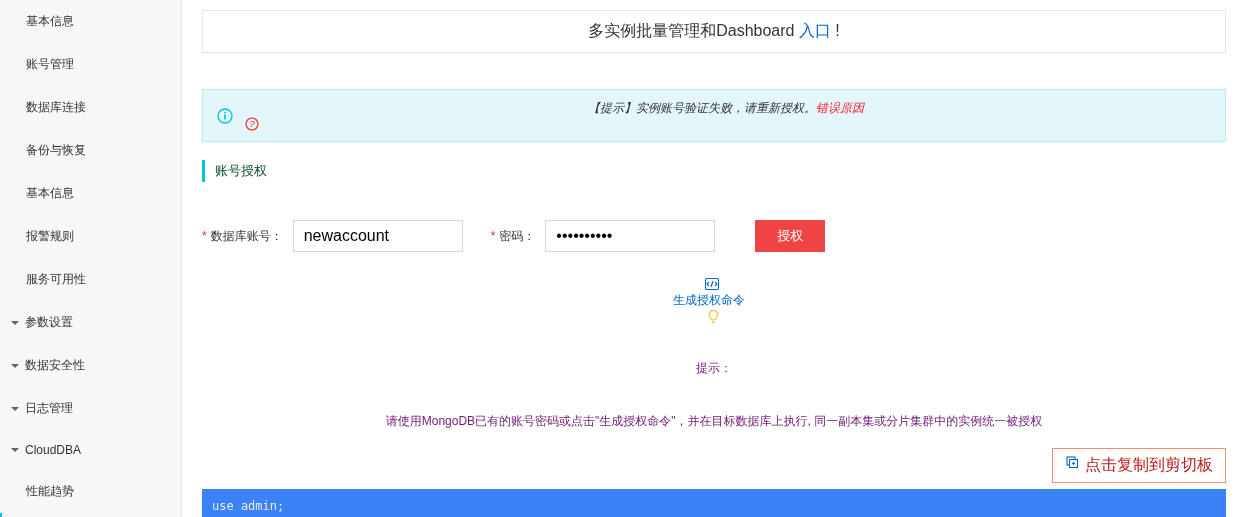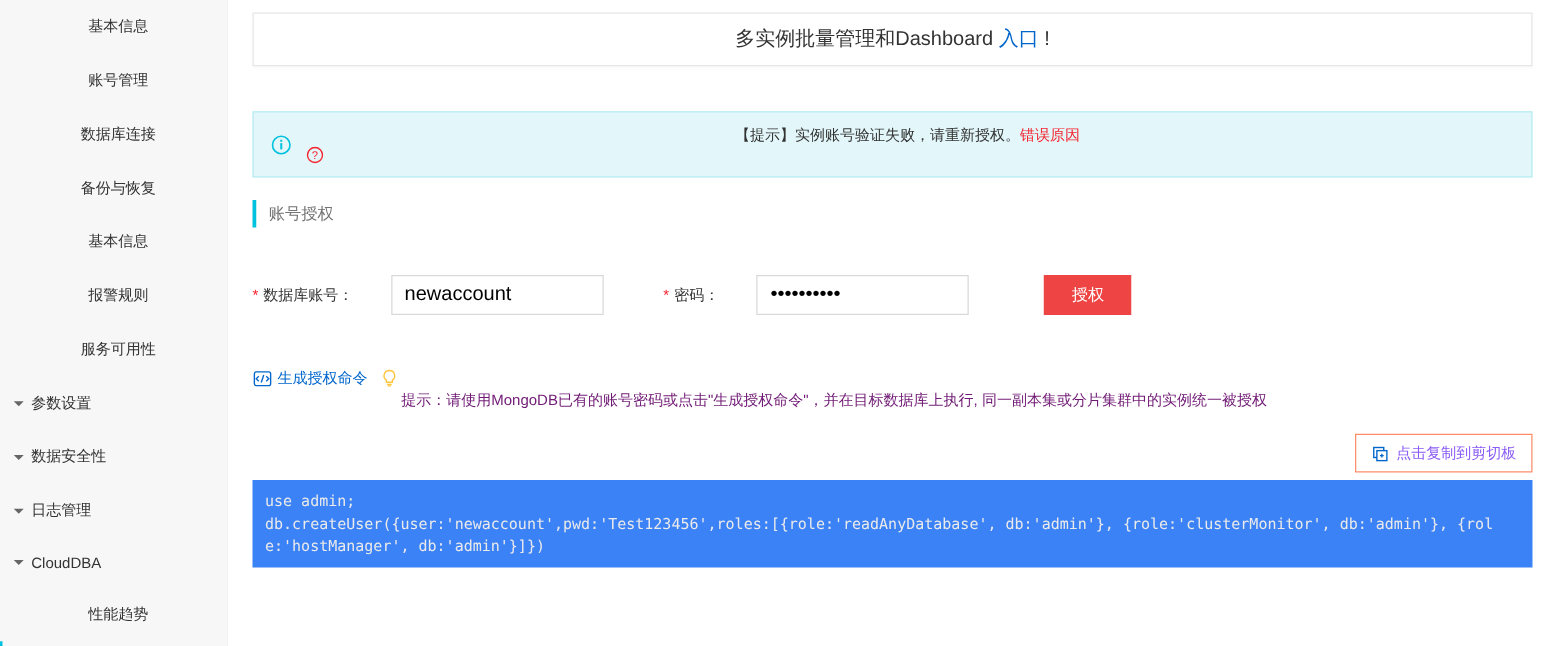--- a/index.html
+++ b/index.html
@@ -31,21 +31,21 @@
   .sidebar-item.parent { padding-left: 11px; }
   .sidebar-item.parent::before {
     content: "";
     display: inline-block;
     width: 0; height: 0;
     border-top: 4px solid #666;
     border-left: 4px solid transparent;
     border-right: 4px solid transparent;
     margin-right: 6px;
   }
-  .sidebar-item.child { padding-left: 26px; justify-content: center; }
+  .sidebar-item.child { padding-left: 26px; }
   .sidebar-item.active {
     color: #00c1de;
     border-left: 2px solid #00c1de;
     padding-left: 24px;
   }
   .main {
     flex: 1;
     display: flex;
     flex-direction: column;
     padding: 0 0 0 0;
@@ -64,45 +64,45 @@
   .banner a { color: #06c; cursor: pointer; }
   .alert {
     margin: 26px 14px 18px 20px;
     border: 1px solid #b7ecf2;
     background: #e3f7fa;
     padding: 10px 14px;
     display: flex;
     align-items: center;
     font-size: 12px;
     color: #333;
+    font-style: italic;
   }
   .alert .info-icon {
     color: #00c1de;
     margin-right: 12px;
     flex-shrink: 0;
   }
   .alert .alert-text { flex: 1; text-align: center; }
   .alert .error { color: #f5222d; }
   .alert .help-icon {
     color: #f5222d;
     margin-left: 4px;
   }
   .section-title {
     margin: 0 14px 10px 20px;
     border-left: 3px solid #00c1de;
     padding: 2px 10px;
     font-size: 13px;
-    color: #737373;
+    color: #14532d;
   }
   .form-row {
     display: flex;
     align-items: center;
     margin: 28px 14px 10px 20px;
     font-size: 12px;
-    gap: 20px;
   }
   .form-label { margin-right: 10px; }
   .form-label .star { color: #f5222d; margin-right: 4px; }
   .text-input {
     height: 32px;
     border: 1px solid #d9d9d9;
     padding: 0 10px;
     font-size: 16px;
     width: 170px;
     margin-right: 28px;
@@ -117,38 +117,38 @@
     font-size: 13px;
     cursor: pointer;
     margin-left: 12px;
   }
   .hint-row {
     display: flex;
     align-items: center;
     margin: 14px 14px 8px 20px;
     font-size: 12px;
     color: #333;
+    flex-direction: column;
   }
   .gen-icon { color: #06c; margin-right: 4px; display: inline-flex; }
   .gen-link { color: #06c; margin-right: 10px; cursor: pointer; }
   .bulb-icon { color: #ffc53d; margin-right: 2px; display: inline-flex; }
   .hint-text { color: #701a75; margin-top: 36px; }
   .copy-row {
     display: flex;
     justify-content: flex-end;
     margin: 10px 14px 0 20px;
   }
   .copy-btn {
     border: 1px solid #ff8c69;
-    color: #8b5cf6;
+    color: #b91c1c;
     background: #fff;
     padding: 6px 12px;
-    font-size: 12px;
-    display: flex;
-    align-items: center;
+    font-size: 16px;
+    display: flex;
     cursor: pointer;
   }
   .copy-icon { color: #06c; margin-right: 6px; display: inline-flex; }
   .code-block {
     margin: 6px 14px 0 20px;
     background: #3b82f6;
     color: #eaeaea;
     padding: 8px 10px;
     font-family: Consolas, Menlo, monospace;
     font-size: 12px;

